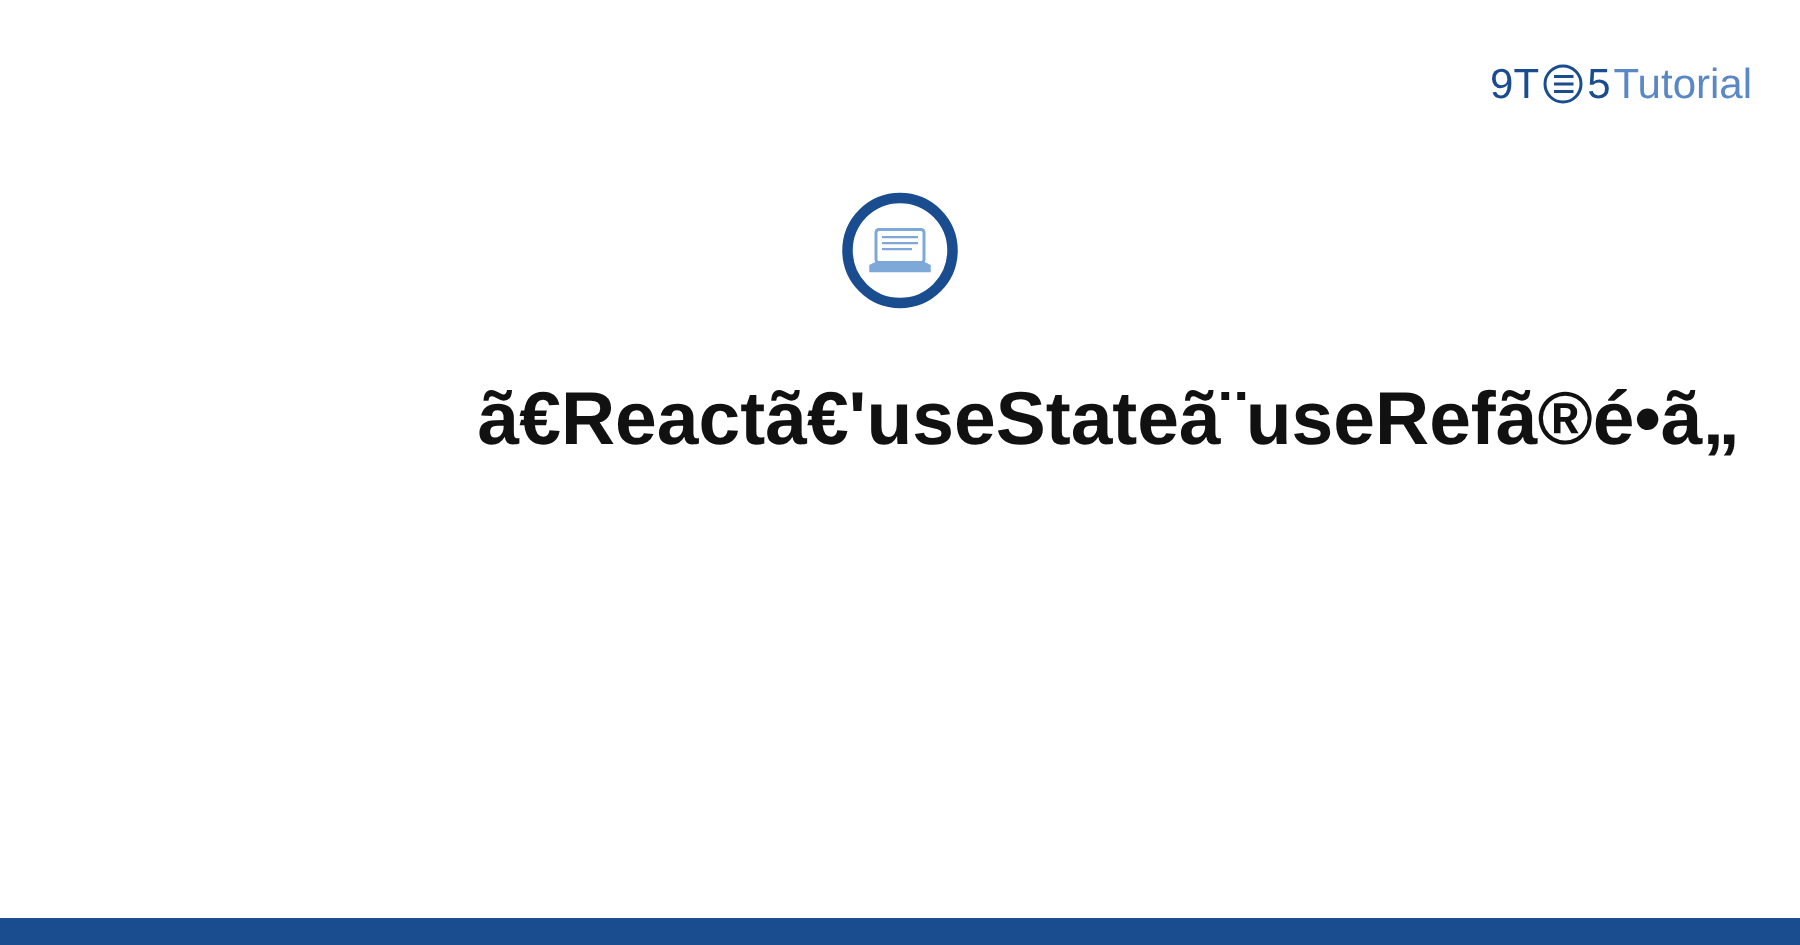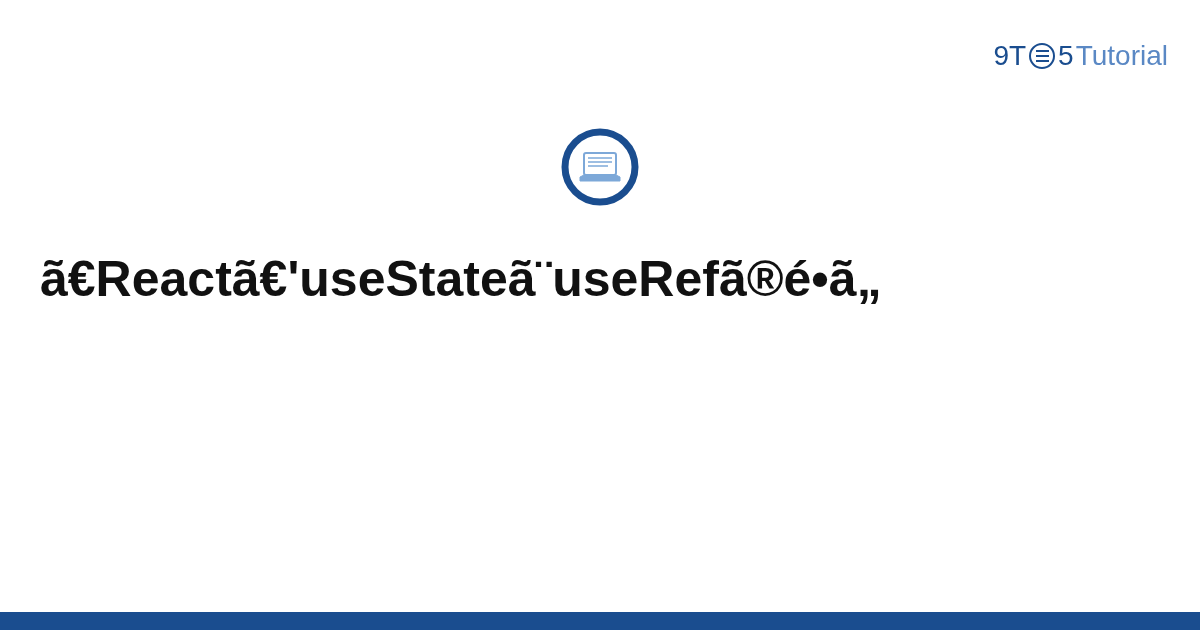--- a/index.html
+++ b/index.html
@@ -64,21 +64,21 @@
       position: absolute;
       top: 128px;
       left: 50%;
       transform: translateX(-50%);
     }
     .page-title {
       position: absolute;
       top: 250px;
       left: 0;
       right: 0;
-      text-align: left;
+      text-align: right;
       font-size: 50px;
       font-weight: bold;
       color: #111111;
       padding: 0 40px;
     }
     .bottom-bar {
       position: absolute;
       bottom: 0;
       left: 0;
       right: 0;

